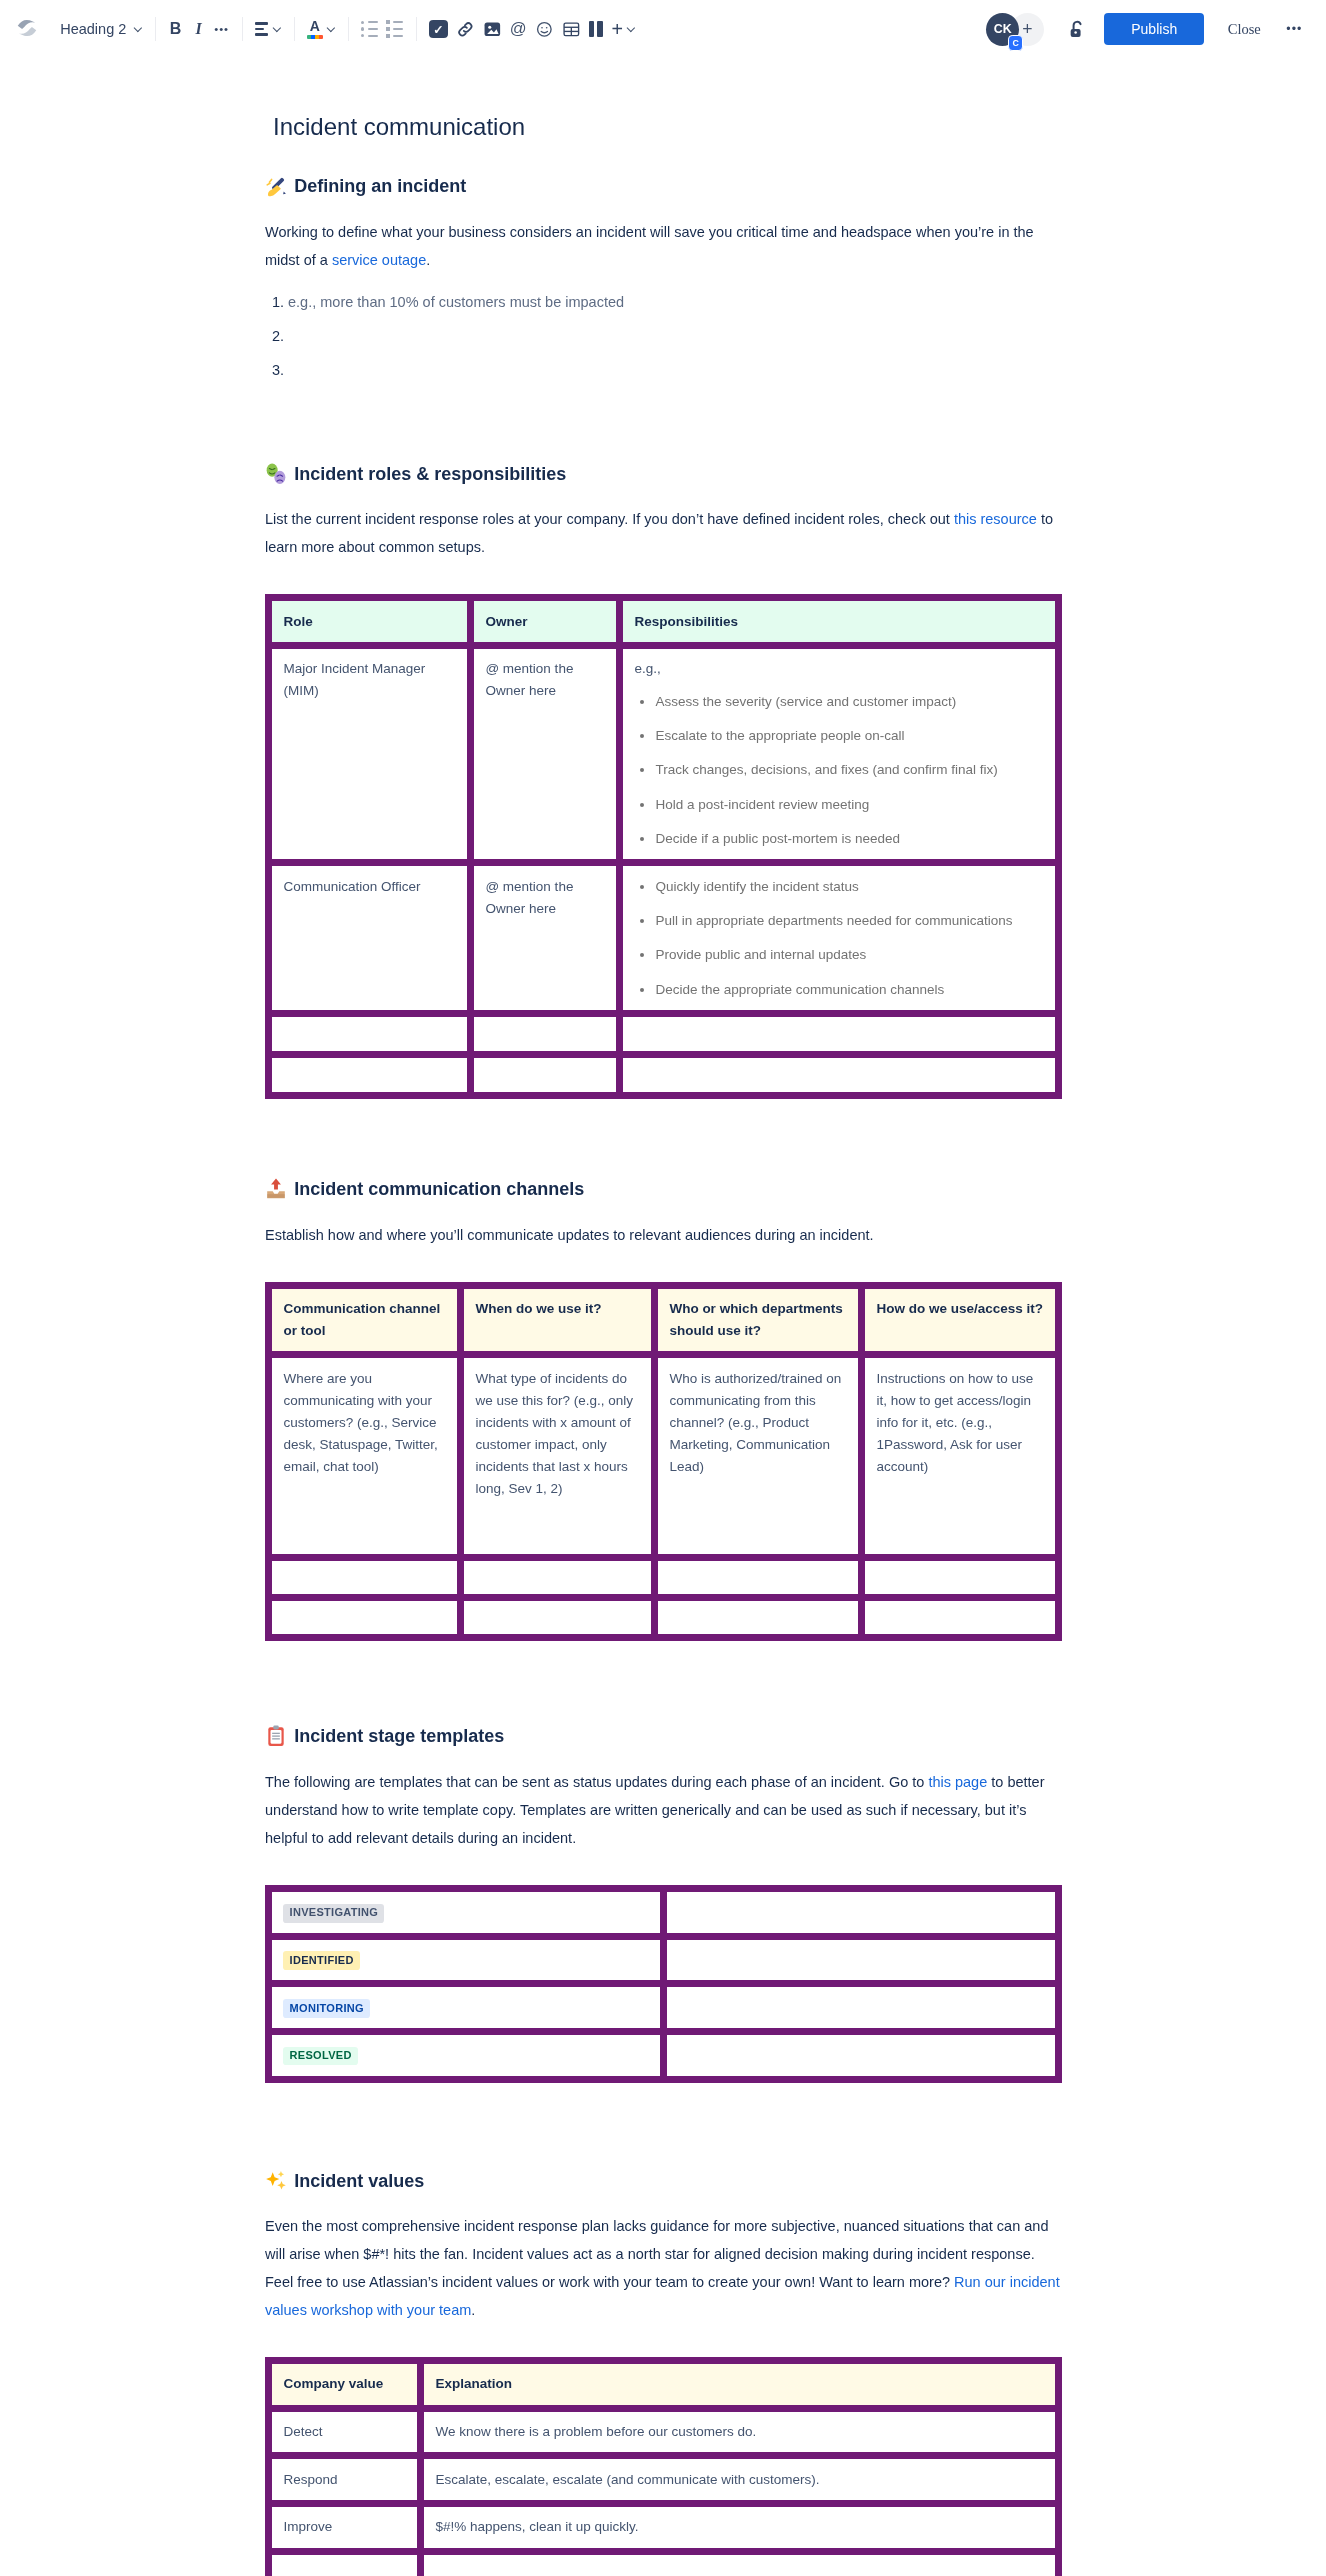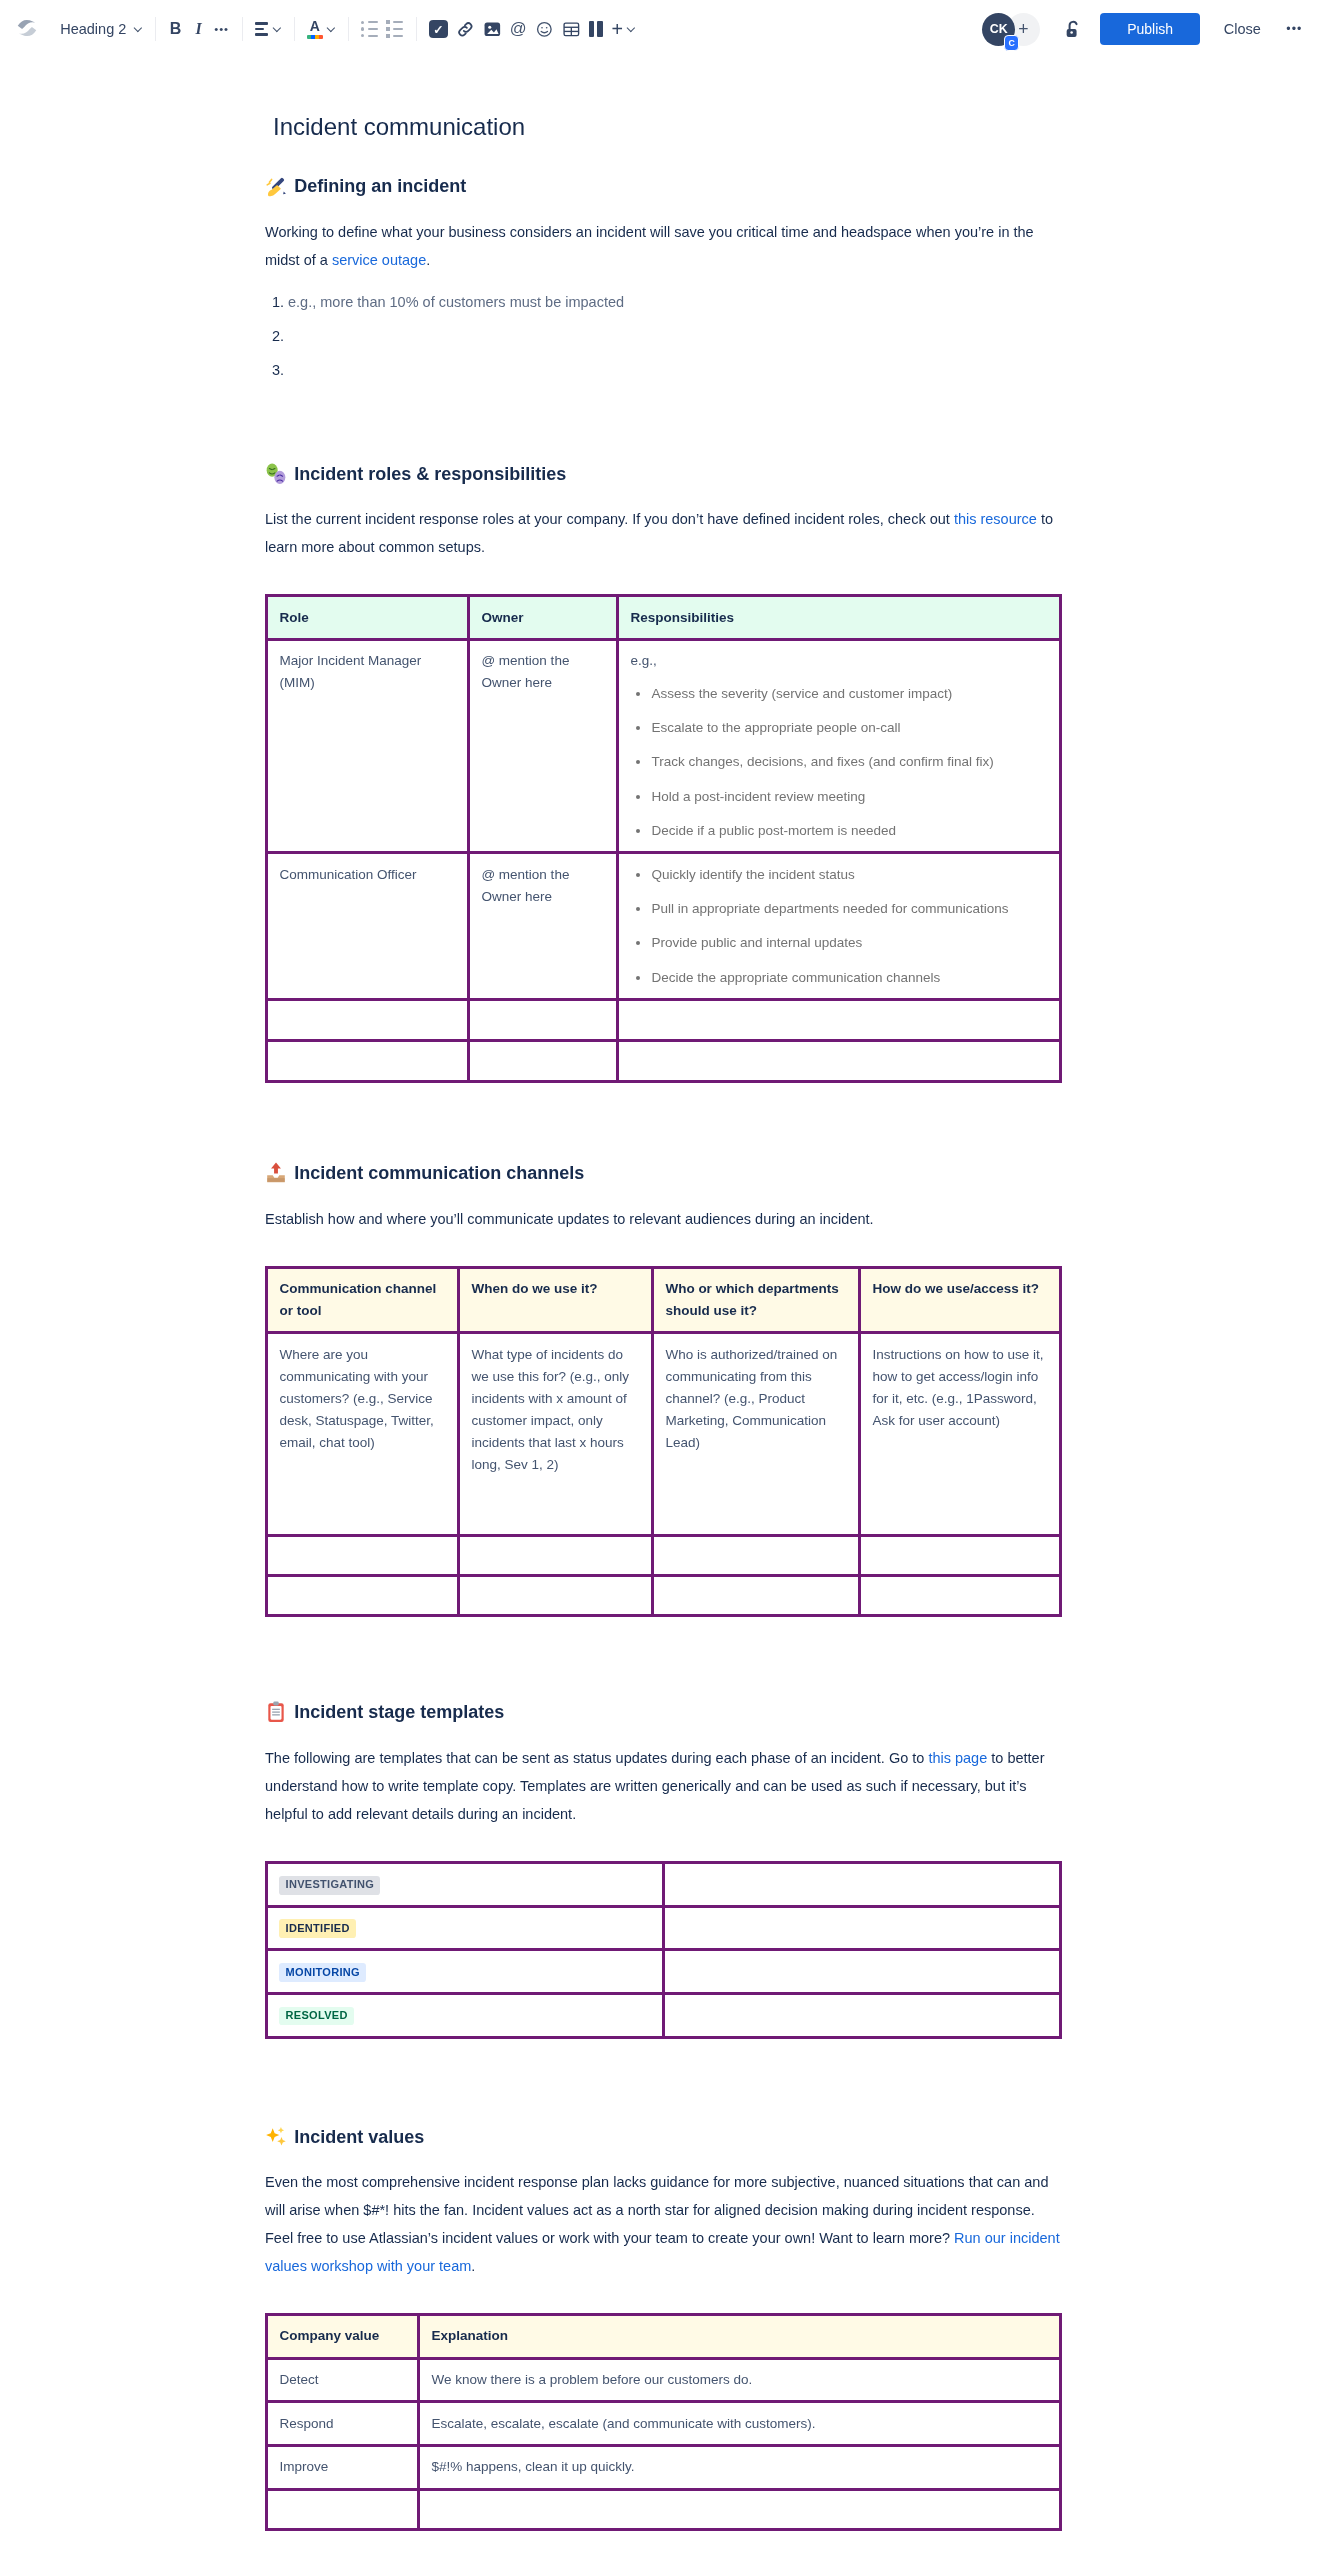--- a/index.html
+++ b/index.html
@@ -75,21 +75,21 @@
   .add-collab { width: 33px; height: 33px; border-radius: 50%; background: #F1F2F4;
     color: #44546E; font-size: 17.6px; display: flex; align-items: center; justify-content: center;
     margin-left: -8.3px; z-index: 1; cursor: pointer; }
   .lock-btn { margin: 0 13.5px 0 17.6px; }
   .publish-btn {
     height: 32px; padding: 0 27px; border: none; border-radius: 4.1px;
     background: #1868DB; color: #fff; font-size: 14px; cursor: pointer;
     font-family: "Liberation Sans", sans-serif;
   }
   .close-btn { background: none; border: none; font-size: 14.5px; color: #344563; margin-left: 17.6px; cursor: pointer;
-    font-family: Liberation Sans, sans-serif; }
+    font-family: Liberation Serif, serif; }
   .overflow-btn { background: none; border: none; font-size: 12.4px; letter-spacing: 1px; color: #344563; margin-left: 13.5px; cursor: pointer; }
 
   
   .page { width: 797px; margin: 0 auto; padding-top: 46px; padding-bottom: 31px; }
   h1.page-title { font-size: 24px; font-weight: 500; margin: 8px; line-height: 29px; color: #172B4D; }
   .section { margin-top: 78px; }
   .section.first { margin-top: 33px; }
   .section.roles { }
   .section.stages { margin-top: 83px; }
   .section.values { margin-top: 86px; }
@@ -98,21 +98,21 @@
   h2.sec-heading .emoji { width: 22px; height: 22px; margin-right: 7.3px; flex: 0 0 auto; }
   .para { font-size: 14.5px; line-height: 28px; margin: 19.7px 0 0 0; color: #172B4D; }
   .para a { color: #1868DB; text-decoration: none; cursor: pointer; }
   ol.num-list { margin: 14.5px 0 0 0; padding-left: 23px; }
   ol.num-list li { font-size: 14.5px; line-height: 28px; margin-bottom: 5.7px; color: #172B4D; }
   ol.num-list li span { color: #5E6C84; }
   ol.num-list li.empty { min-height: 28px; }
 
   table.ctable { width: 100%; border-collapse: collapse; margin-top: 33px; table-layout: fixed; }
   table.ctable th, table.ctable td {
-    border: 3px solid #701a75; padding: 9.3px 11.4px; text-align: left;
+    border: 7px solid #701a75; padding: 9.3px 11.4px; text-align: left;
     font-size: 13.5px; line-height: 22px; vertical-align: top; word-wrap: break-word;
   }
   table.ctable th { font-weight: 700; color: #172B4D; }
   table.ctable td { color: #44546F; }
   .hdr-green th { background: #E3FCEF; }
   .hdr-yellow th { background: #FFFAE6; }
   .hdr-gray th { background: #F4F5F7; }
   tr.empty-row td { height: 40px; }
   .cell-intro { margin: 0; }
   ul.cell-bullets { margin: 10.4px 0 0 0; padding-left: 21px; }

